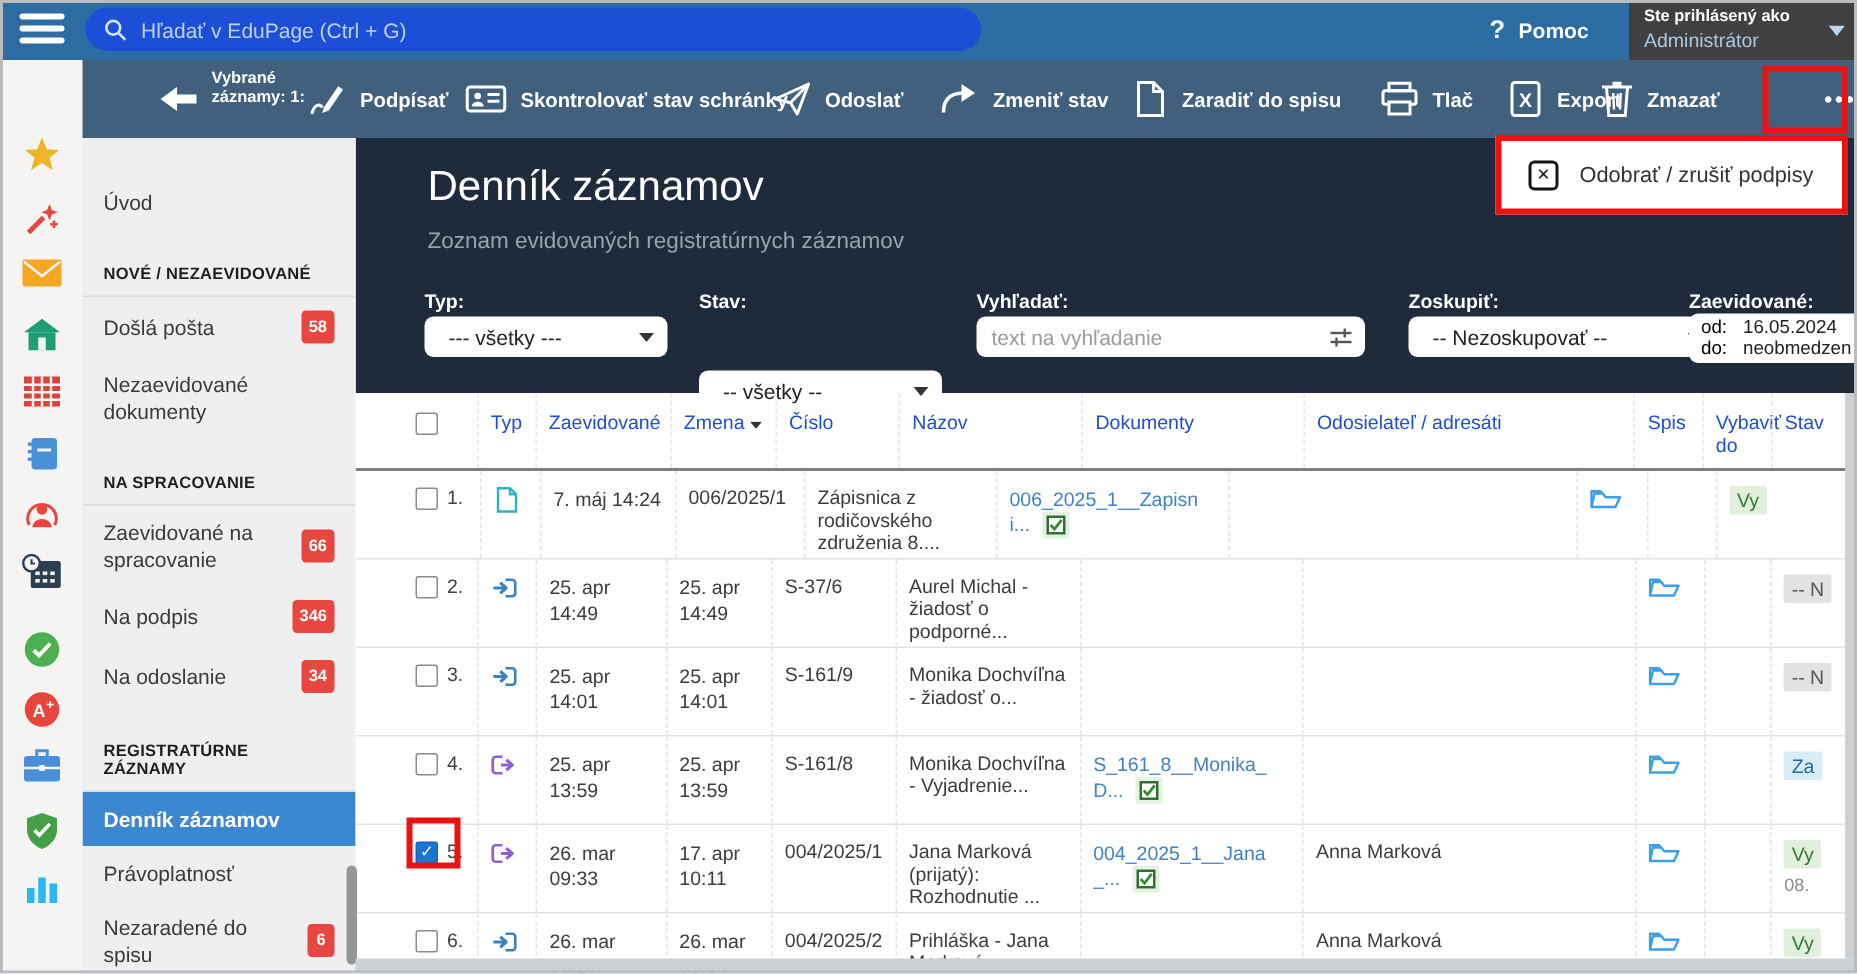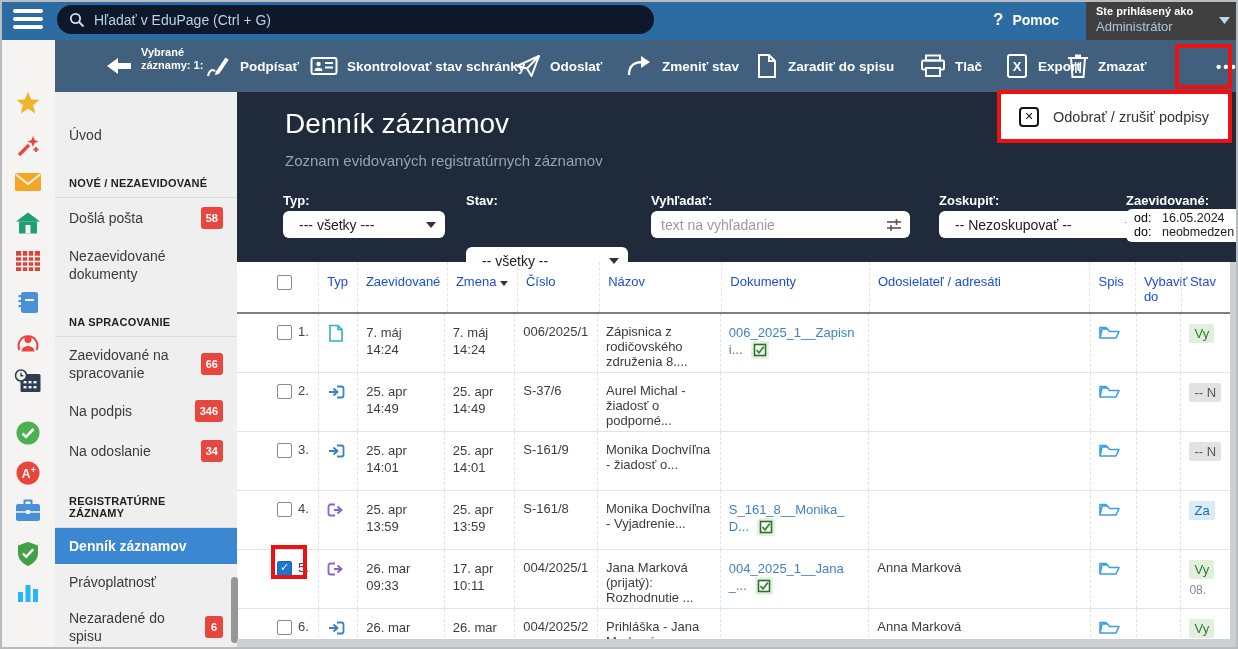--- a/index.html
+++ b/index.html
@@ -5,21 +5,21 @@
   * { margin:0; padding:0; box-sizing:border-box; }
   html,body { background:#e9e9e9; }
   body { font-family:"Liberation Sans","DejaVu Sans",sans-serif; }
   #app { position:relative; width:1238px; height:649px; background:#fff; overflow:hidden; }
   #app::after { content:""; position:absolute; inset:0; border:2px solid #b9bcbe; pointer-events:none; z-index:99; }
 
   
   .topbar { position:absolute; left:0; top:0; width:1238px; height:40px; background:#2d6ca3; z-index:5; }
   .hamburger { position:absolute; left:13px; top:9px; width:30px; height:22px; cursor:pointer; }
   .hamburger i { display:block; height:4px; background:#fff; border-radius:2px; margin-bottom:4px; }
-  .searchpill { position:absolute; left:57px; top:5px; width:597px; height:29px; background:#0f172a; border-radius:15px; display:flex; align-items:center; padding-left:12px; gap:9px; }
+  .searchpill { position:absolute; left:57px; top:5px; width:597px; height:29px; background:#1d4ed8; border-radius:15px; display:flex; align-items:center; padding-left:12px; gap:9px; }
   .searchpill .ph { color:#b9d2e6; font-size:14px; }
   .help { position:absolute; left:993px; top:0; height:40px; display:flex; align-items:center; gap:9px; color:#fff; cursor:pointer; }
   .help .q { font-size:17px; font-weight:bold; }
   .help .t { font-size:14px; font-weight:bold; }
   .userbox { position:absolute; left:1086px; top:0; width:152px; height:40px; background:#404040; padding:4px 22px 4px 10px; cursor:pointer; }
   .userbox .l1 { color:#fff; font-size:11px; font-weight:bold; line-height:15px; }
   .userbox .l2 { color:#a9c9e0; font-size:13px; line-height:15px; }
   .userbox svg { position:absolute; right:8px; top:17px; }
 
   
@@ -445,22 +445,20 @@
 
         <div class="trow">
           <div class="cell c-sel">
               <span class="cbx"></span>
               <span class="rownum">1.</span>
             </div>
           <div class="cell c-typ"><svg width="18" height="18" viewBox="0 0 18 18">
                 <use href="#i-docnew"></use>
               </svg></div>
           <div class="cell c-zaev pre">7. máj 14:24</div>
-          <div class="cell c-zmena pre">7. máj
-14:24</div>
           <div class="cell c-cislo">006/2025/1</div>
           <div class="cell c-nazov">Zápisnica z rodičovského združenia 8....</div>
           <div class="cell c-dok"><span class="dlink">006_2025_1__Zapisni...</span><span class="attok">
                 <svg width="14" height="14" viewBox="0 0 14 14">
                   <use href="#i-attok"></use>
                 </svg>
               </span></div>
           <div class="cell c-odos"></div>
           <div class="cell c-spis"><svg width="21" height="16" viewBox="0 0 21 16">
                 <use href="#i-folder"></use>

